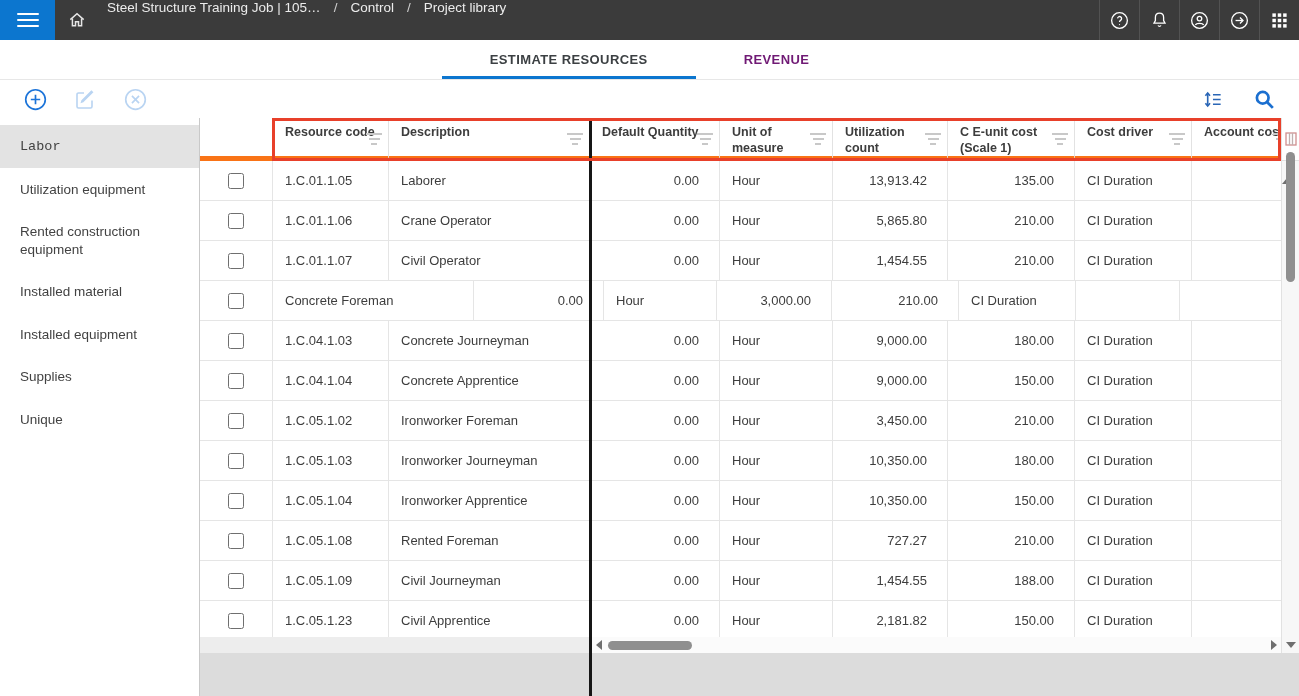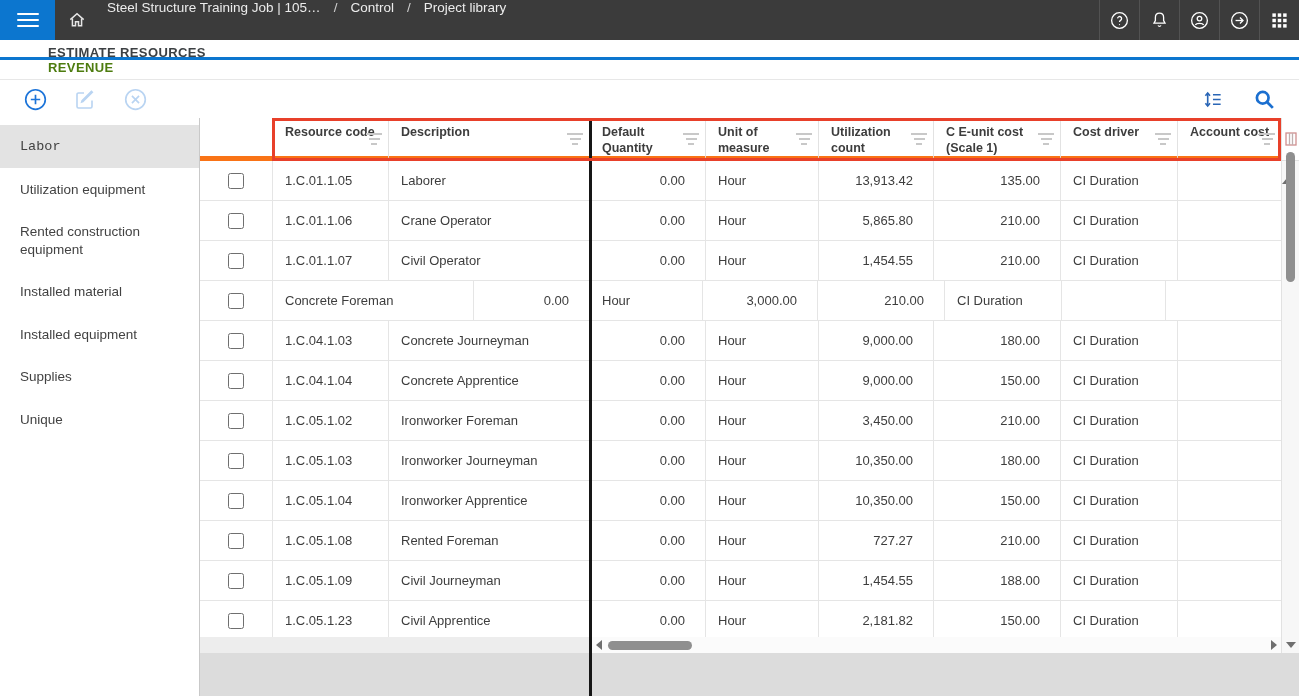--- a/index.html
+++ b/index.html
@@ -12,23 +12,23 @@
   .hamburger { width:22px; }
   .hamburger span { display:block; height:2.5px; background:#fff; margin:3.5px 0; border-radius:1px; }
   .home-btn { width:44px; display:flex; align-items:center; justify-content:center; cursor:pointer; }
   .crumbs { display:flex; color:#ececec; font-size:13.5px; margin-left:8px; }
   .crumb-sep { margin:0 13px; color:#cfcfcf; }
   .topbar-right { margin-left:auto; display:flex; align-items:stretch; }
   .tb-ic { width:40px; display:flex; align-items:center; justify-content:center; border-left:1px solid #525252; cursor:pointer; }
   .tb-ic svg { display:block; }
 
   
-  .tabbar { height:40px; background:#fff; border-bottom:1px solid #e7e7e7; display:flex; justify-content:center;flex-direction:column; }
+  .tabbar { height:40px; background:#fff; border-bottom:1px solid #e7e7e7; display:flex; justify-content:center; }
   .tab { position:relative; display:flex; align-items:center; padding:0 48px; font-size:13px; font-weight:700;
-         letter-spacing:.4px; color:#4d7c0f; cursor:pointer; }
+         letter-spacing:.4px; color:#701a75; cursor:pointer; }
   .tab.active { color:#3c4043; }
   .tab.active::after { content:""; position:absolute; left:0; right:0; bottom:0; height:3px; background:#0c76cf; }
 
   
   .toolbar { height:38px; background:#fff; display:flex; align-items:center; padding:0 22px; }
   .tool { width:26px; height:26px; margin-right:24px; display:flex; align-items:center; justify-content:center; cursor:pointer; }
   .toolbar-right { margin-left:auto; display:flex; align-items:center; }
   .toolbar-right .tool { margin-right:0; margin-left:26px; }
 
   
@@ -44,21 +44,21 @@
            font-size:12.5px; font-weight:700; color:#3d3d3d; line-height:1.3; padding:6px 8px 0 12px; }
   .filter-ic { position:absolute; right:6px; bottom:11px; width:16px; cursor:pointer; }
   .filter-ic i { display:block; height:2px; background:#c8c8c8; margin-top:3px; }
   .filter-ic i:nth-child(1){ width:16px; } .filter-ic i:nth-child(2){ width:11px; margin-left:2.5px; } .filter-ic i:nth-child(3){ width:6px; margin-left:5px; }
 
   .rows { height:476px; overflow:hidden; }
   .row { display:flex; height:40px; border-bottom:1px solid #e5e5e5; background:#fff; }
   .cell { border-right:1px solid #e5e5e5; font-size:13px; color:#3d3d3d; display:flex; align-items:center; padding:0 12px; overflow:hidden; white-space:nowrap; }
   .cell.right { justify-content:flex-end; padding-right:20px; }
   .c0{width:73px; justify-content:center;} .c1{width:116px;} .c2{width:201px;}
-  .c3{width:116px;} .c4{width:113px;} .c5{width:115px;} .c6{width:127px;} .c7{width:117px;} .c8{width:104px;}
+  .c3{width:130px;} .c4{width:113px;} .c5{width:115px;} .c6{width:127px;} .c7{width:117px;} .c8{width:104px;}
   .checkbox { width:16px; height:16px; border:1.5px solid #6f6f6f; border-radius:2.5px; background:#fff; cursor:pointer; }
 
   
   .freeze-line { position:absolute; left:389px; top:0; width:3px; height:578px; background:#161616; z-index:5; }
   .red-box { position:absolute; left:72px; top:0; width:1009px; height:43px; border:3px solid #e8402a; z-index:6; pointer-events:none; }
 
   .hband-left { position:absolute; left:0; top:519px; width:390px; height:16px; background:#ededed; }
   .hscroll { position:absolute; left:392px; top:519px; width:689px; height:16px; background:#fbfbfb; display:flex; align-items:center; }
   .hthumb { position:absolute; left:16px; top:3.5px; width:84px; height:9px; background:#8f8f8f; border-radius:5px; cursor:pointer; }
   .arr { width:0; height:0; cursor:pointer; }

